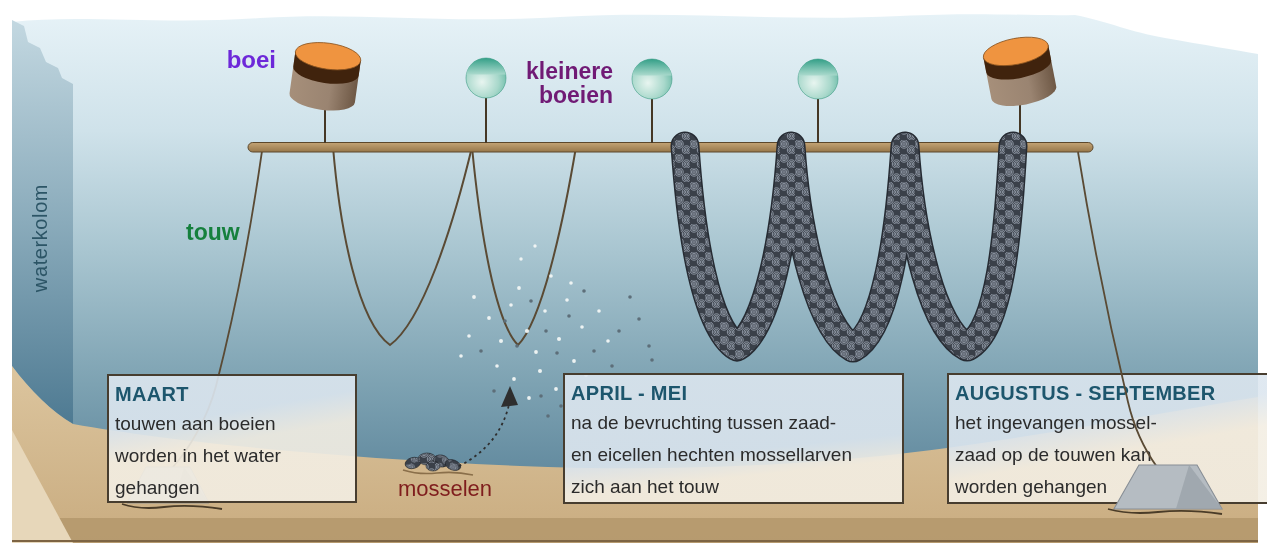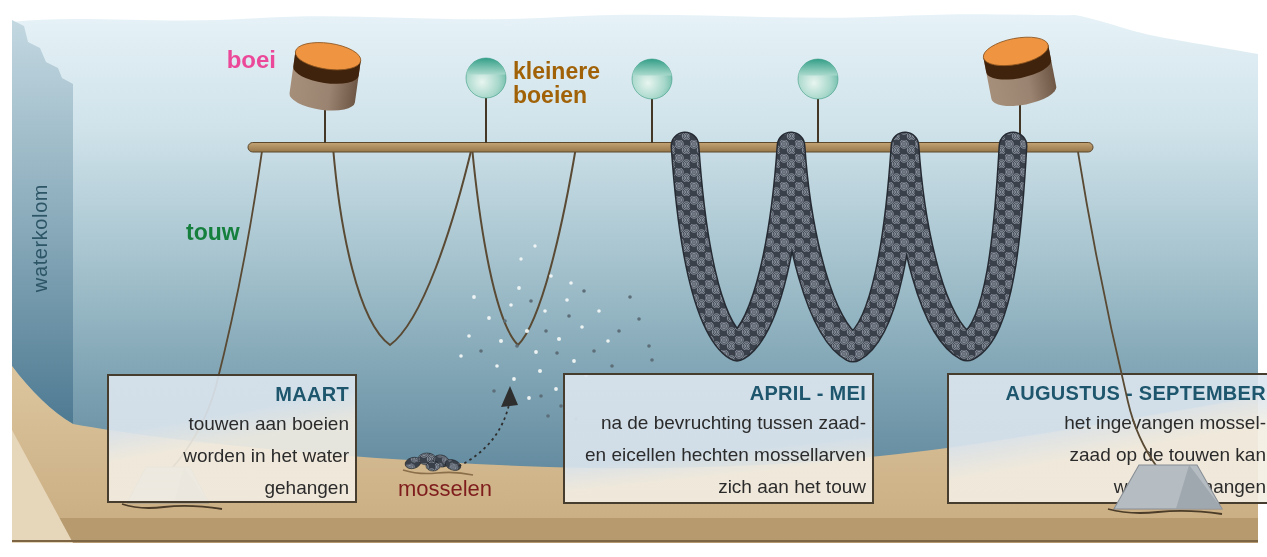--- a/index.html
+++ b/index.html
@@ -9,38 +9,38 @@
     font-family:"Liberation Sans","DejaVu Sans",sans-serif;
   }
   .stage svg{position:absolute;left:0;top:0;}
   #scene{z-index:0;}
   #overlay{z-index:3;pointer-events:none;}
   .lbl{position:absolute;z-index:2;white-space:pre-line;}
   .lbl-waterkolom{
     left:40px;top:238px;transform:translate(-50%,-50%) rotate(-90deg);
     font-size:20px;color:#2c5566;letter-spacing:.6px;white-space:nowrap;
   }
-  .lbl-boei{left:192px;top:46px;width:84px;text-align:right;font-size:24px;font-weight:600;color:#ec4899;}
-  .lbl-kleinere{left:513px;top:59px;width:100px;text-align:left;font-size:23px;font-weight:600;color:#a16207;line-height:24px;}
+  .lbl-boei{left:192px;top:46px;width:84px;text-align:right;font-size:24px;font-weight:600;color:#6d28d9;}
+  .lbl-kleinere{left:513px;top:59px;width:100px;text-align:right;font-size:23px;font-weight:600;color:#701a75;line-height:24px;}
   .lbl-touw{left:186px;top:219px;font-size:23px;font-weight:600;color:#15803d;}
   .lbl-mosselen{left:391px;top:476px;width:108px;text-align:center;font-size:22px;color:#7f1d1d;}
   .infobox{
     position:absolute;z-index:1;box-sizing:border-box;
-    border:2.5px solid #473d2f;text-align:right;
-    padding:5px 6px 4px 20px;
+    border:2.5px solid #473d2f;text-align:left;
+    padding:5px 6px 4px 6px;
   }
   .infobox h3{
     margin:0 0 1px 0;font-size:20px;font-weight:bold;color:#1d566d;letter-spacing:.3px;line-height:26px;
   }
   .infobox p{
     margin:0;font-size:19px;color:#2b2b2b;line-height:32px;white-space:pre-line;
   }
   .box-1{left:107px;top:374px;width:250px;height:129px;
     background:linear-gradient(170deg,rgba(220,230,239,.9) 0%,rgba(220,230,239,.9) 34%,rgba(243,238,227,.9) 52%,rgba(243,238,227,.9) 100%);}
-  .box-2{left:563px;top:373px;width:311px;height:131px;
+  .box-2{left:563px;top:373px;width:341px;height:131px;
     background:linear-gradient(174deg,rgba(220,230,239,.9) 0%,rgba(220,230,239,.9) 58%,rgba(243,238,227,.9) 74%,rgba(243,238,227,.9) 100%);}
   .box-3{left:947px;top:373px;width:327px;height:131px;
     background:linear-gradient(170deg,rgba(220,230,239,.9) 0%,rgba(220,230,239,.9) 40%,rgba(243,238,227,.9) 58%,rgba(243,238,227,.9) 100%);}
 </style>
 </head>
 <body>
 
 <div class="stage">
 
 <svg id="scene" width="1267" height="557" viewBox="0 0 1267 557">

